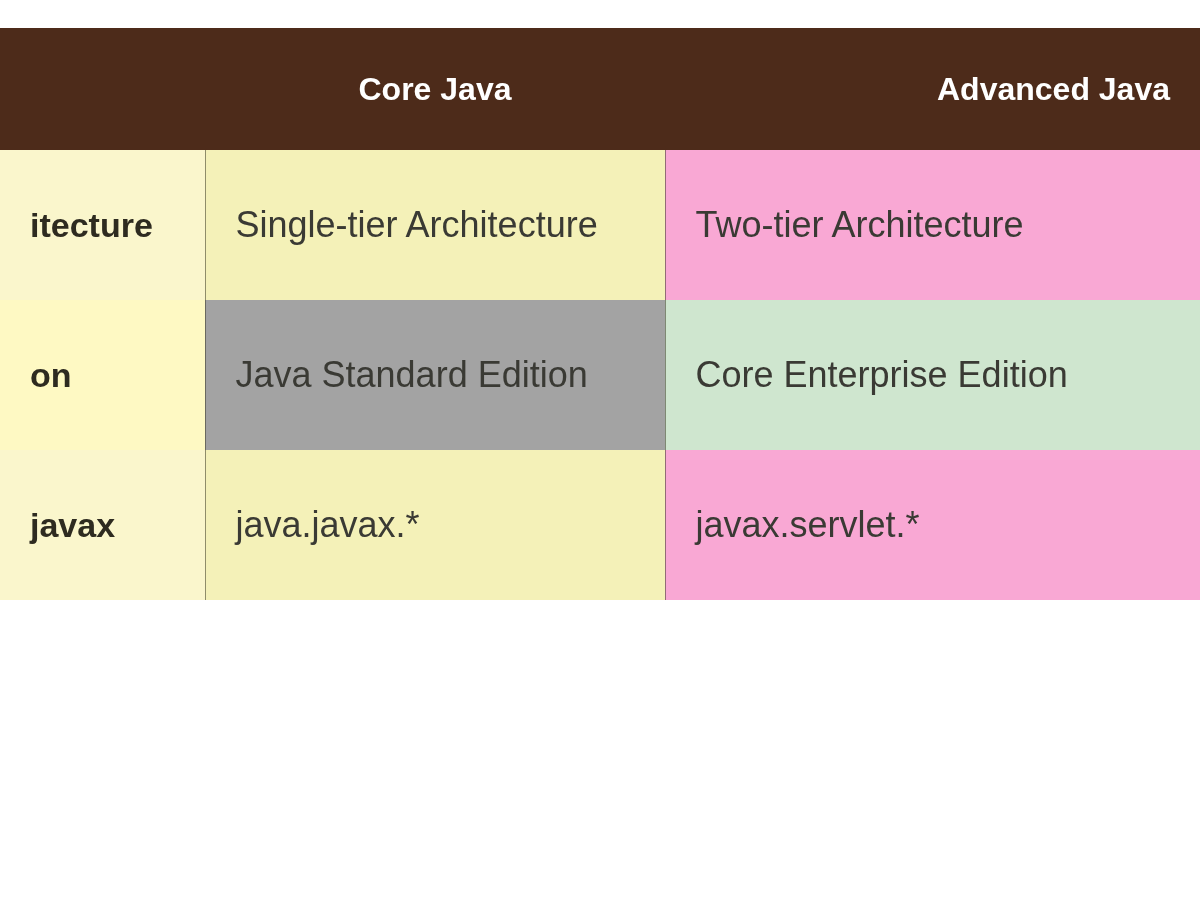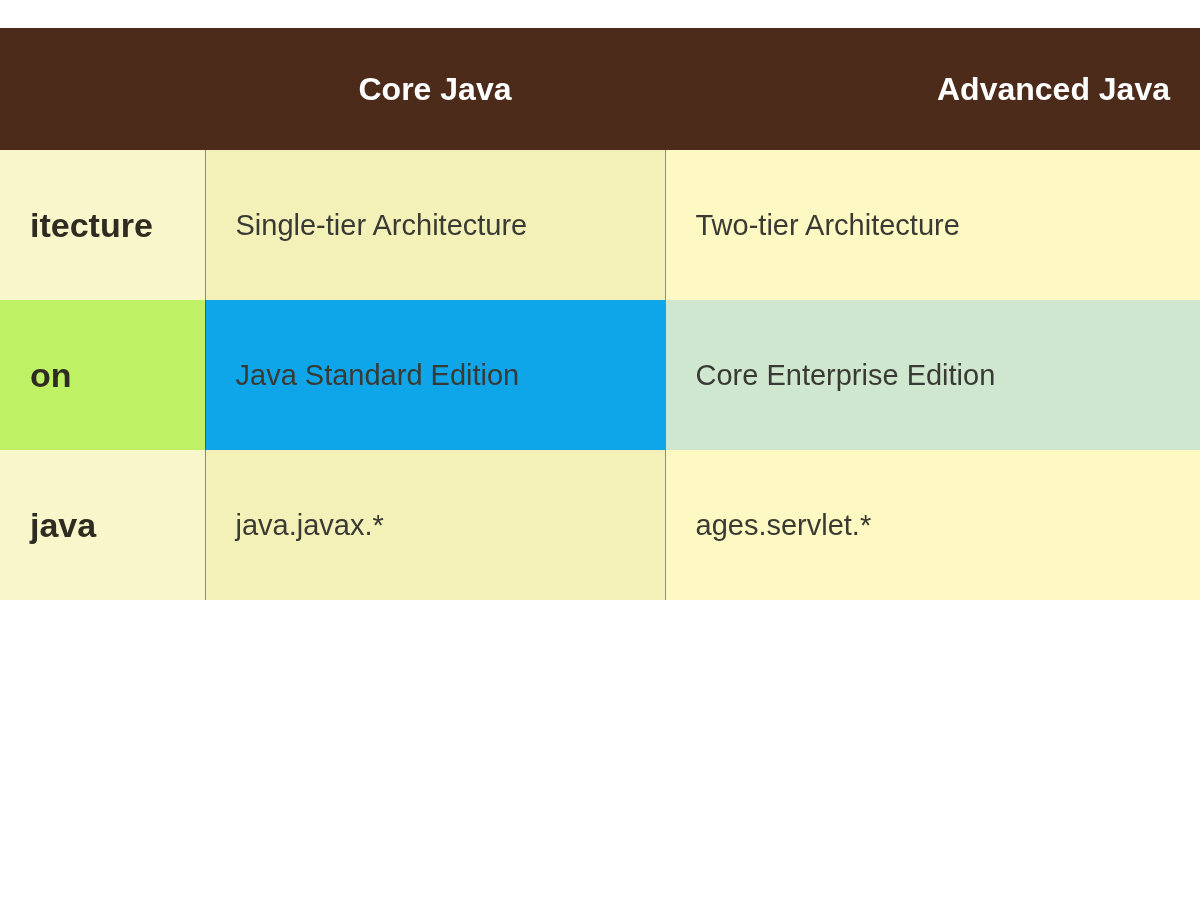--- a/index.html
+++ b/index.html
@@ -31,33 +31,33 @@
       font-size: 32px;
       height: 122px;
       text-align: left;
       padding: 0 30px;
       vertical-align: middle;
     }
     thead th.h0 { }
     thead th.h1 { text-align: center; }
     thead th.h2 { text-align: right; }
     tbody td {
-      font-size: 29px;
+      font-size: 36px;
       color: #3a3a34;
       height: 150px;
       padding: 0 30px;
       vertical-align: middle;
       border-left: 1px solid rgba(60,58,40,0.55);
     }
     tbody td:first-child { border-left: none; }
     tbody tr.odd td { background: #f4f1b8; }
     tbody tr.odd td:first-child { background: #faf6cc; }
-    tbody tr.odd td:last-child { background: #fef9c3; }
-    tbody tr.even td { background: #0ea5e9; }
-    tbody tr.even td:first-child { background: #bef264; }
+    tbody tr.odd td:last-child { background: #f9a8d4; }
+    tbody tr.even td { background: #a3a3a3; }
+    tbody tr.even td:first-child { background: #fef9c3; }
     tbody tr.even td:last-child { background: #cfe6cf; }
     tbody td.rowlabel {
       font-weight: 700;
       font-size: 34px;
       color: #2e2b20;
       white-space: nowrap;
     }
     tbody tr.short td { height: 148px; }
   </style>
 </head>
@@ -82,19 +82,19 @@
         <td class="rowlabel">itecture</td>
         <td>Single-tier Architecture</td>
         <td>Two-tier Architecture</td>
       </tr>
       <tr class="even">
         <td class="rowlabel">on</td>
         <td>Java Standard Edition</td>
         <td>Core Enterprise Edition</td>
       </tr>
       <tr class="odd">
-        <td class="rowlabel">java</td>
+        <td class="rowlabel">javax</td>
         <td>java.javax.*</td>
-        <td>ages.servlet.*</td>
+        <td>javax.servlet.*</td>
       </tr>
     </tbody>
   </table>
 </div>
 
 </body></html>

